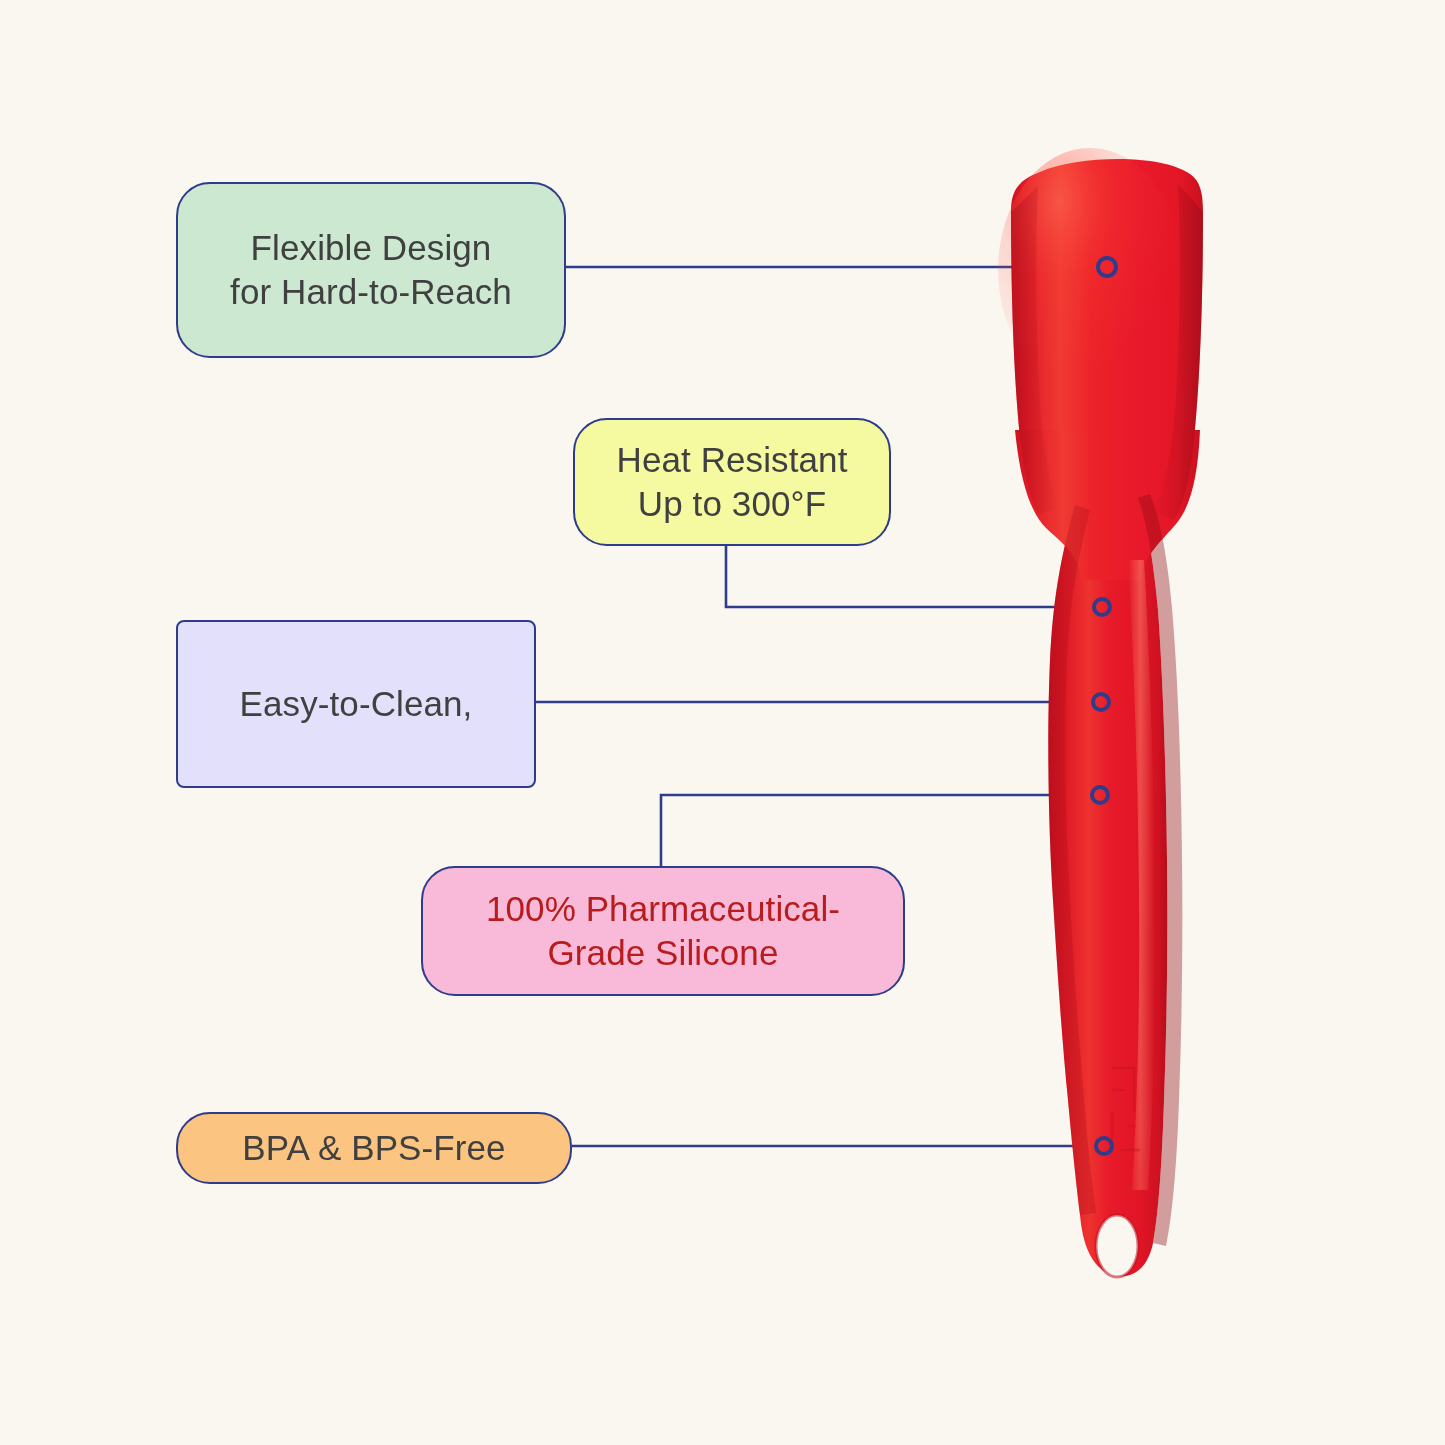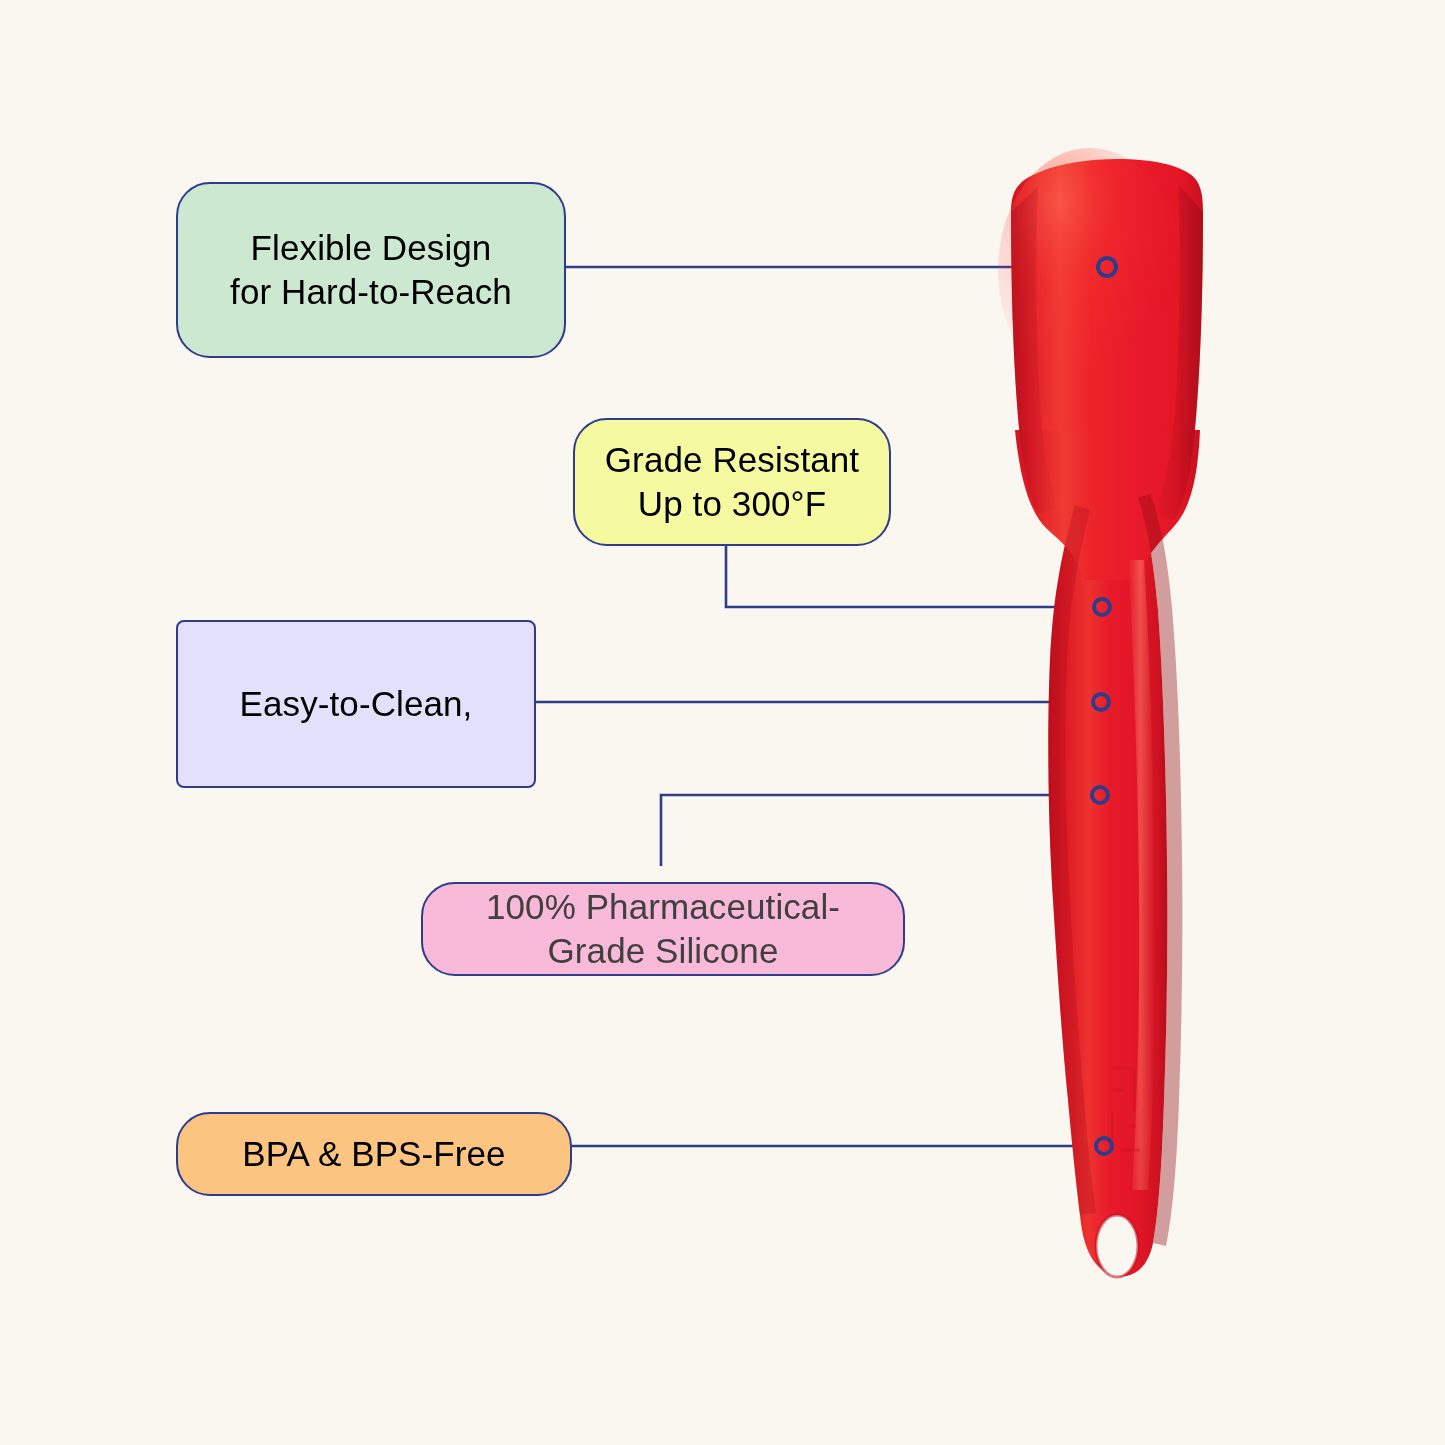--- a/index.html
+++ b/index.html
@@ -29,21 +29,21 @@
   }
   .callout {
     position: absolute;
     box-sizing: border-box;
     border: 2.5px solid #2F3C8C;
     border-radius: 34px;
     display: flex;
     align-items: center;
     justify-content: center;
     text-align: center;
-    color: #000000;
+    color: #404040;
     font-size: 35px;
     line-height: 1.27;
     letter-spacing: 0.1px;
     padding: 6px 18px;
     z-index: 5;
   }
   .callout span {
     display: block;
     width: 100%;
   }
@@ -58,28 +58,27 @@
     background: #F5F9A0;
   }
   #box-clean {
     left: 176px;  top: 620px;
     width: 360px; height: 168px;
     background: #E2E0FA;
     border-radius: 8px;
   }
   #box-silicone {
     left: 421px;  top: 866px;
-    width: 484px; height: 94px;
+    width: 484px; height: 130px;
     background: #F8BAD8;
-    color: #404040;
-    margin-top: 16px;
+    color: #b91c1c;
   }
   #box-bpa {
     left: 176px;  top: 1112px;
-    width: 396px; height: 84px;
+    width: 396px; height: 72px;
     background: #FBC480;
     font-size: 35px;
   }
 </style>
 </head>
 <body>
 
 <div id="stage">
 
   <svg id="artwork" viewBox="0 0 1445 1445">
@@ -252,21 +251,21 @@
 
   <div class="callout" id="box-flexible">
     <div>
       <span>Flexible Design</span>
       <span>for Hard-to-Reach</span>
     </div>
   </div>
 
   <div class="callout" id="box-heat">
     <div>
-      <span>Grade Resistant</span>
+      <span>Heat Resistant</span>
       <span>Up to 300°F</span>
     </div>
   </div>
 
   <div class="callout" id="box-clean">
     <div>
       <span>Easy-to-Clean,</span>
     </div>
   </div>
 

